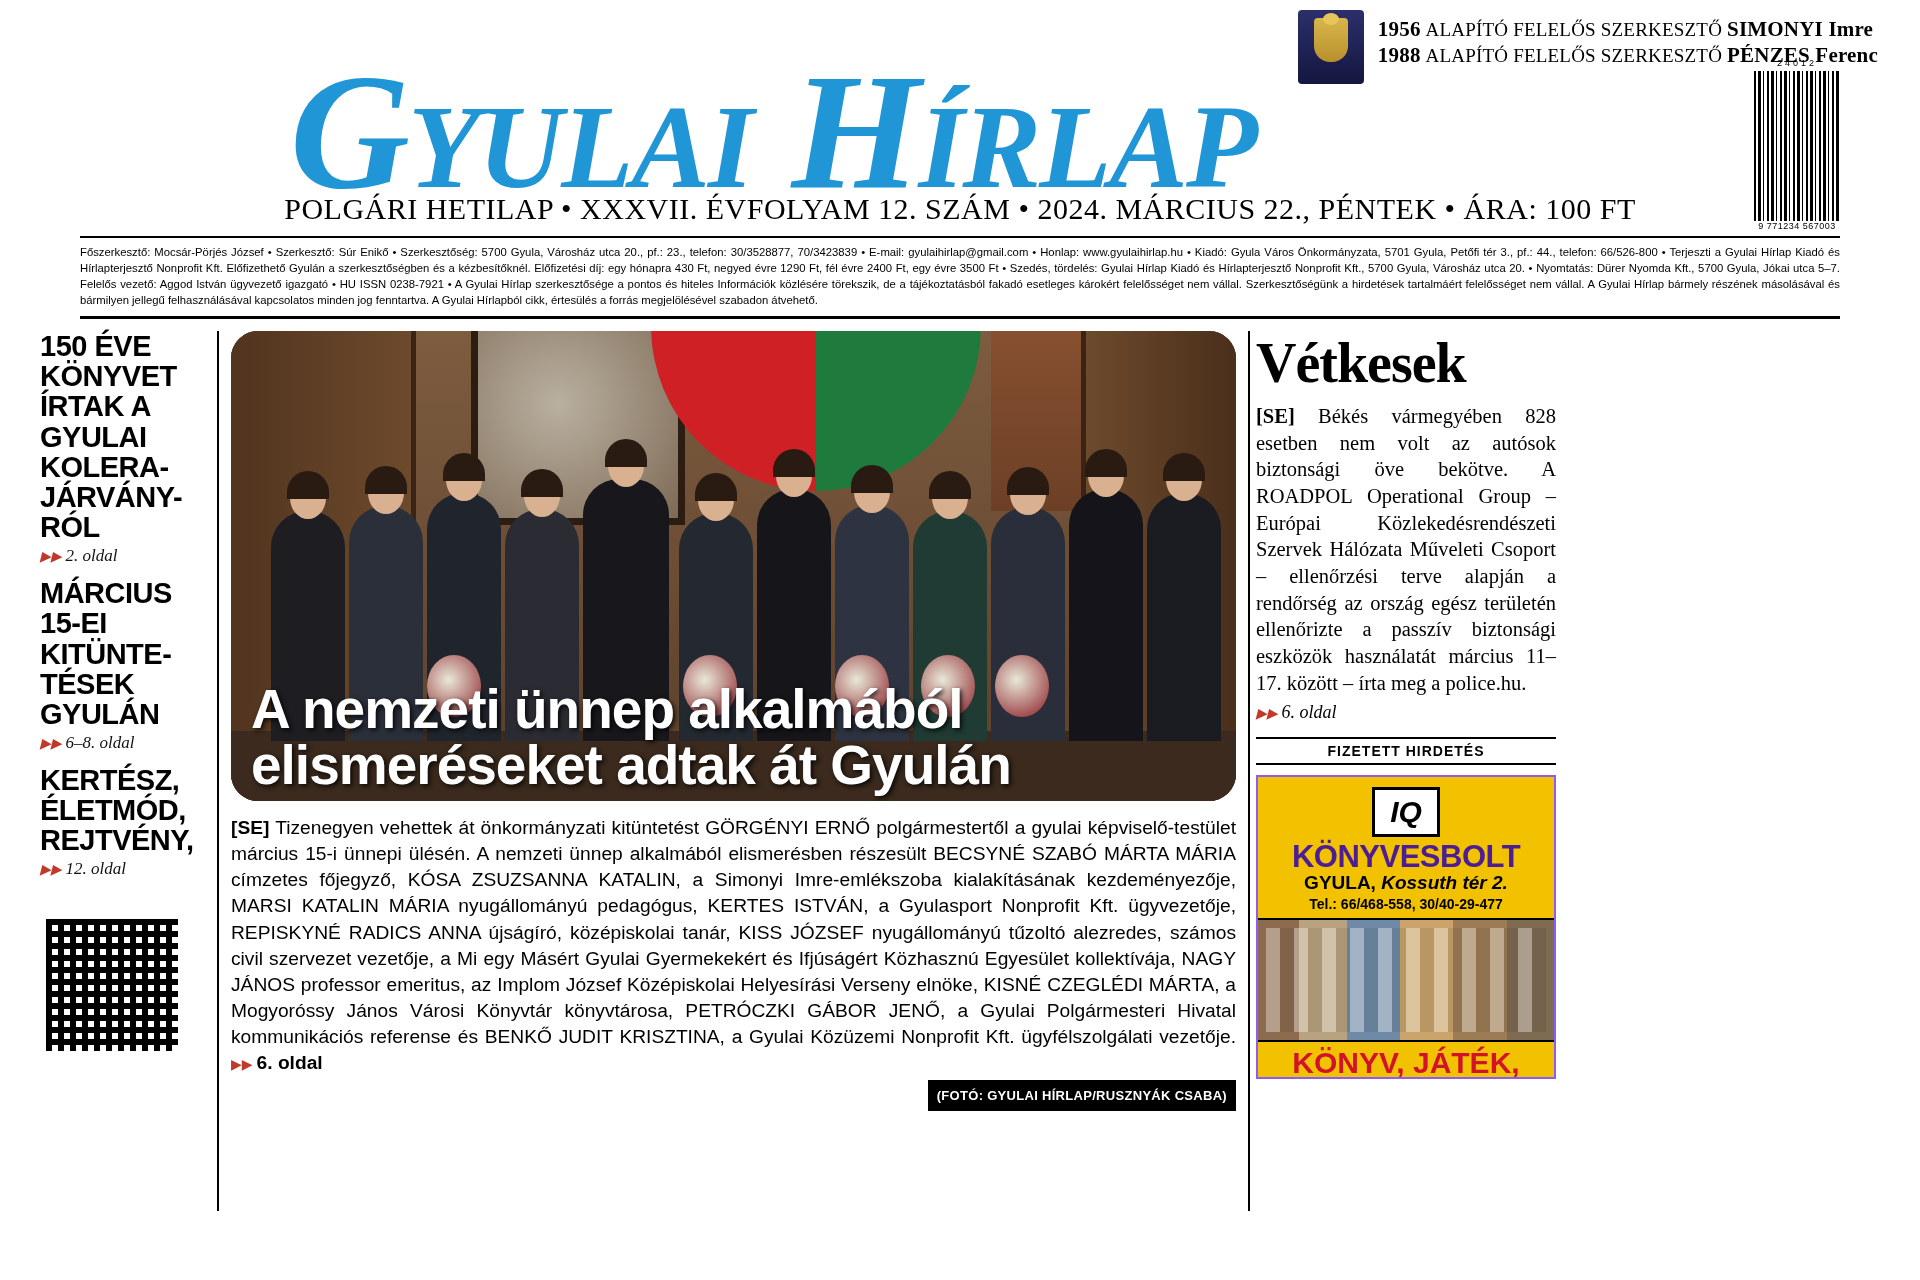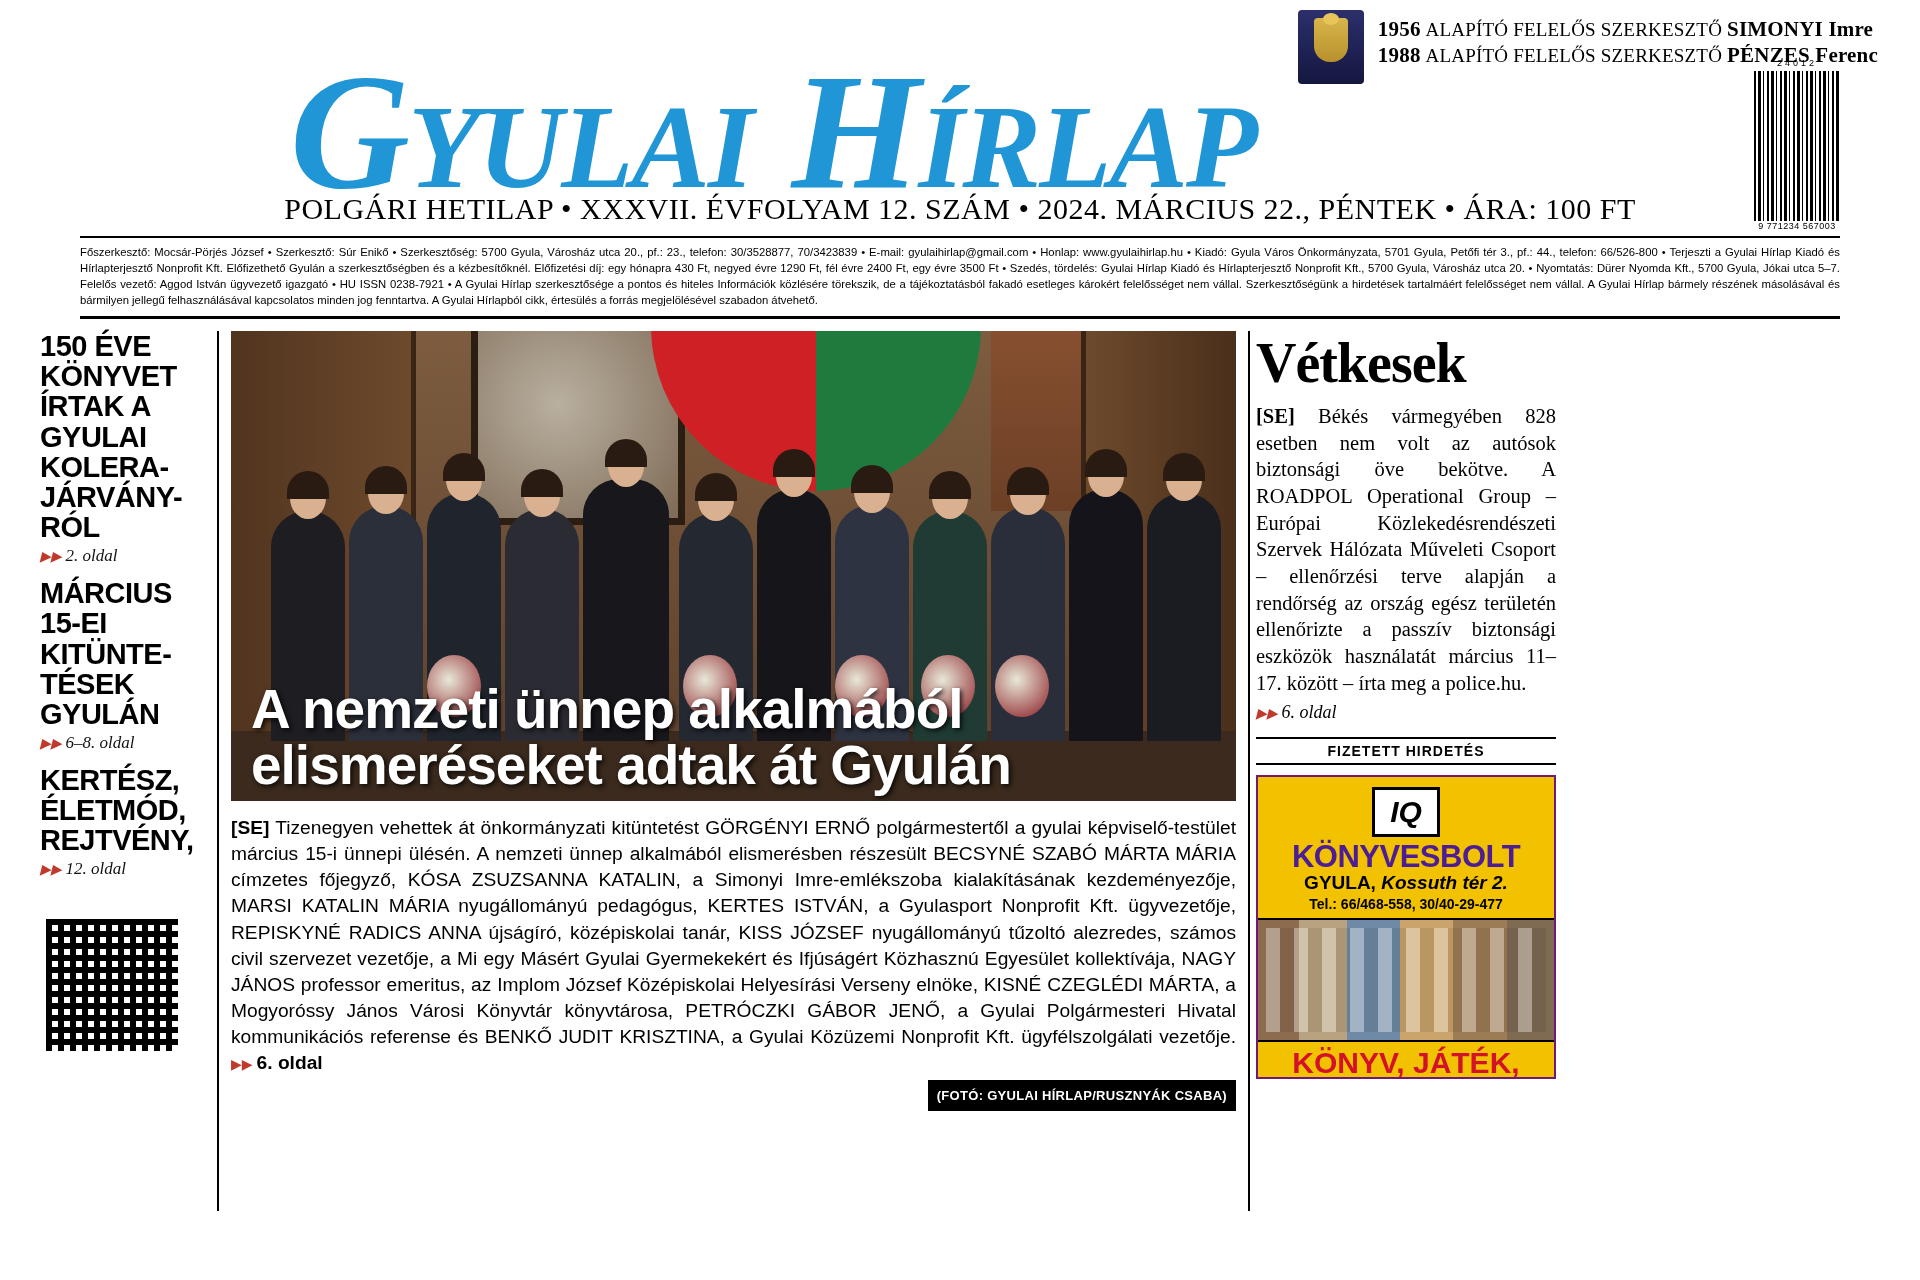--- a/index.html
+++ b/index.html
@@ -43,21 +43,21 @@
   
   .teaser-title{font-family:"Liberation Sans",sans-serif;font-weight:bold;font-size:29px;line-height:1.04;letter-spacing:-.5px;}
   .teaser-page{font-family:"Liberation Serif",serif;font-style:italic;font-size:17px;margin:4px 0 12px 0;color:#111;}
   .arrow{color:#c0392b;font-size:14px;margin-right:4px;}
   .qr{margin-top:34px;width:132px;height:132px;background:
     repeating-linear-gradient(90deg,#000 0 6px,#fff 6px 12px),
     repeating-linear-gradient(#000 0 6px,#fff 6px 12px);
     background-blend-mode:multiply;border:6px solid #fff;}
 
   
-  .photo{position:relative;width:100%;height:470px;overflow:hidden;background:#404040;}
+  .photo{position:relative;width:100%;height:470px;overflow:hidden;background:#404040;border-radius:27px;}
   .ph-wall{position:absolute;inset:0;background:linear-gradient(#6b4a33,#4a3122);}
   .ph-door-l{position:absolute;left:0;top:0;width:180px;height:100%;background:linear-gradient(90deg,#51341f,#6d4a2c);border-right:5px solid #3a2415;}
   .ph-door-r{position:absolute;right:0;top:0;width:150px;height:100%;background:linear-gradient(90deg,#6d4a2c,#4a2f1b);border-left:5px solid #3a2415;}
   .ph-back{position:absolute;left:180px;right:150px;top:0;bottom:0;background:linear-gradient(#7d5c3f,#5b3f2a);}
   .ph-painting{position:absolute;left:240px;top:-10px;width:200px;height:190px;background:radial-gradient(circle at 40% 40%,#b9b0a0,#7e6a55);border:7px solid #2c1d12;}
   .ph-cockade{position:absolute;left:420px;top:-70px;width:330px;height:230px;border-radius:0 0 165px 165px;background:
     conic-gradient(from 180deg at 50% 0,#cf2026 0 33%,#f2f2f2 33% 66%,#1f7a3d 66% 100%);}
   .ph-cockade:after{content:"";position:absolute;left:50%;top:0;transform:translateX(-50%);width:70px;height:50px;border-radius:0 0 35px 35px;background:#e8e2d4;}
   .ph-flagpoles{position:absolute;left:760px;top:0;width:180px;height:180px;background:linear-gradient(#8a4b2b,#6b3a20);opacity:.75;}
   .ph-floor{position:absolute;left:0;right:0;bottom:0;height:70px;background:#3b2a1d;}
@@ -75,21 +75,21 @@
   .lead .pg{color:#000;font-weight:bold;}
   .credit{margin-top:10px;text-align:right;}
   .credit span{background:#000;color:#fff;font-family:"Liberation Sans",sans-serif;font-weight:bold;font-size:13px;padding:8px 9px;letter-spacing:.3px;}
 
   
   .r-title{font-family:"Liberation Serif",serif;font-weight:bold;font-size:56px;line-height:1;margin:4px 0 12px 0;letter-spacing:-1px;}
   .r-body{font-family:"Liberation Serif",serif;font-size:20.5px;line-height:1.3;text-align:justify;}
   .r-body b{font-weight:bold;}
   .r-page{font-family:"Liberation Serif",serif;font-style:italic;font-size:18px;margin-top:6px;}
   .ad-label{margin-top:14px;border-top:2px solid #000;border-bottom:2px solid #000;padding:4px 0;text-align:center;font-family:"Liberation Sans",sans-serif;font-weight:bold;font-size:14px;letter-spacing:1px;}
-  .ad{margin-top:10px;border:2px solid #701a75;background:#f2c200;position:relative;height:300px;overflow:hidden;}
+  .ad{margin-top:10px;border:2px solid #8b5cf6;background:#f2c200;position:relative;height:300px;overflow:hidden;}
   .ad-iq{width:62px;height:44px;background:#fff;border:3px solid #000;margin:10px auto 4px auto;font-family:"Liberation Sans",sans-serif;font-weight:bold;font-style:italic;font-size:30px;text-align:center;line-height:44px;}
   .ad-h1{font-family:"Liberation Sans",sans-serif;font-weight:bold;font-size:31px;color:#4c1d95;text-align:center;line-height:1;letter-spacing:-.5px;}
   .ad-h2{font-family:"Liberation Sans",sans-serif;font-weight:bold;font-size:19px;text-align:center;}
   .ad-h2 i{font-style:italic;}
   .ad-tel{font-family:"Liberation Sans",sans-serif;font-weight:bold;font-size:14px;text-align:center;margin-top:2px;}
   .ad-photo{margin-top:6px;height:120px;background:
      linear-gradient(90deg,#8c6b4f 0 14%,#b9a27f 14% 30%,#6f8aa6 30% 48%,#caa46a 48% 66%,#9c7c55 66% 84%,#7f6a52 84% 100%);
      border-top:2px solid #000;border-bottom:2px solid #000;position:relative;}
   .ad-photo:after{content:"";position:absolute;inset:8px;background:repeating-linear-gradient(90deg,rgba(255,255,255,.35) 0 14px,rgba(0,0,0,.08) 14px 28px);}
   .ad-foot{font-family:"Liberation Sans",sans-serif;font-weight:bold;font-size:30px;color:#d3122a;text-align:center;line-height:1.02;margin-top:6px;}

